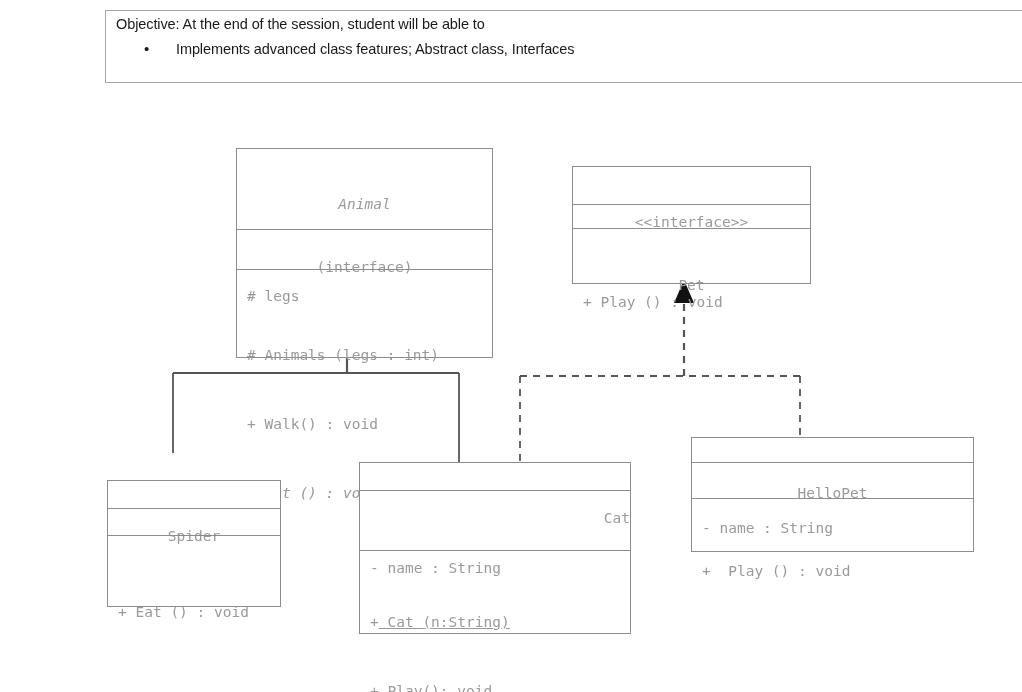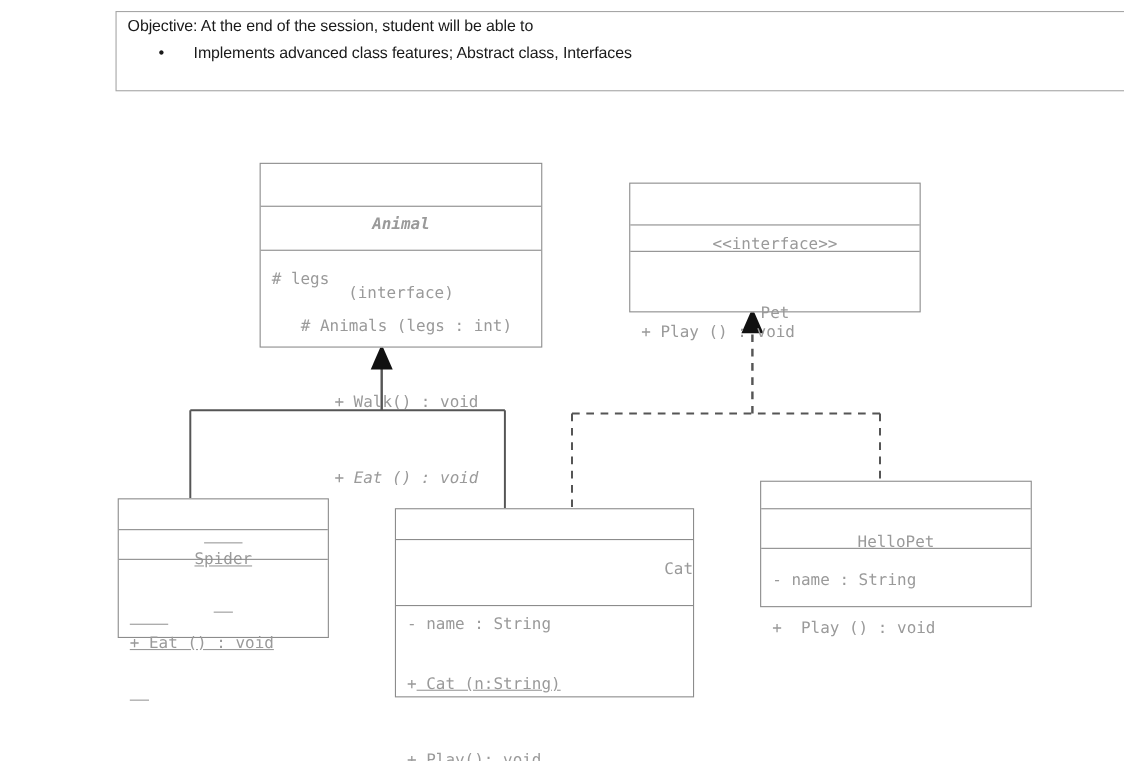--- a/index.html
+++ b/index.html
@@ -70,40 +70,40 @@
   .uml-compartment + .uml-compartment {
     border-top: 1px solid #8c8c8c;
   }
   .uml-name {
     text-align: center;
     line-height: 21px;
     padding-top: 3px;
     padding-bottom: 3px;
     white-space: pre;
   }
-  .uml-name .italic { font-style: italic; font-weight: bold; }
+  .uml-name .italic { font-style: italic; }
   .uml-members {
     padding-left: 10px;
     line-height: 23px;
     white-space: pre;
   }
   .uml-member { white-space: pre; }
   .uml-member .underline { text-decoration: underline; }
   .uml-member .italic { font-style: italic; }
 
   
   #class-animal   { left: 236px; top: 148px; width: 257px; }
-  #class-pet      { left: 572px; top: 166px; width: 265px; }
-  #class-spider   { left: 107px; top: 453px; width: 192px; text-decoration: underline; }
+  #class-pet      { left: 572px; top: 166px; width: 239px; }
+  #class-spider   { left: 107px; top: 480px; width: 174px; }
   #class-cat      { left: 359px; top: 462px; width: 272px; }
-  #class-hellopet { left: 691px; top: 437px; width: 247px; }
+  #class-hellopet { left: 691px; top: 437px; width: 283px; }
 
   #class-animal .c-name    { height: 38px; }
-  #class-animal .c-attrs   { height: 40px; padding-top: 9px; }
-  #class-animal .c-methods { height: 88px; padding-top: 12px; text-align: center; }
+  #class-animal .c-attrs   { height: 40px; padding-top: 9px; margin-top: 42px; }
+  #class-animal .c-methods { height: 88px; padding-top: 28px; }
 
   #class-pet .c-name    { height: 37px; }
   #class-pet .c-attrs   { height: 24px; }
   #class-pet .c-methods { height: 55px; padding-top: 16px; }
 
   #class-spider .c-name    { height: 27px; }
   #class-spider .c-attrs   { height: 27px; }
   #class-spider .c-methods { height: 71px; padding-top: 19px; }
 
   #class-cat .c-name    { height: 27px; text-align: right; }

